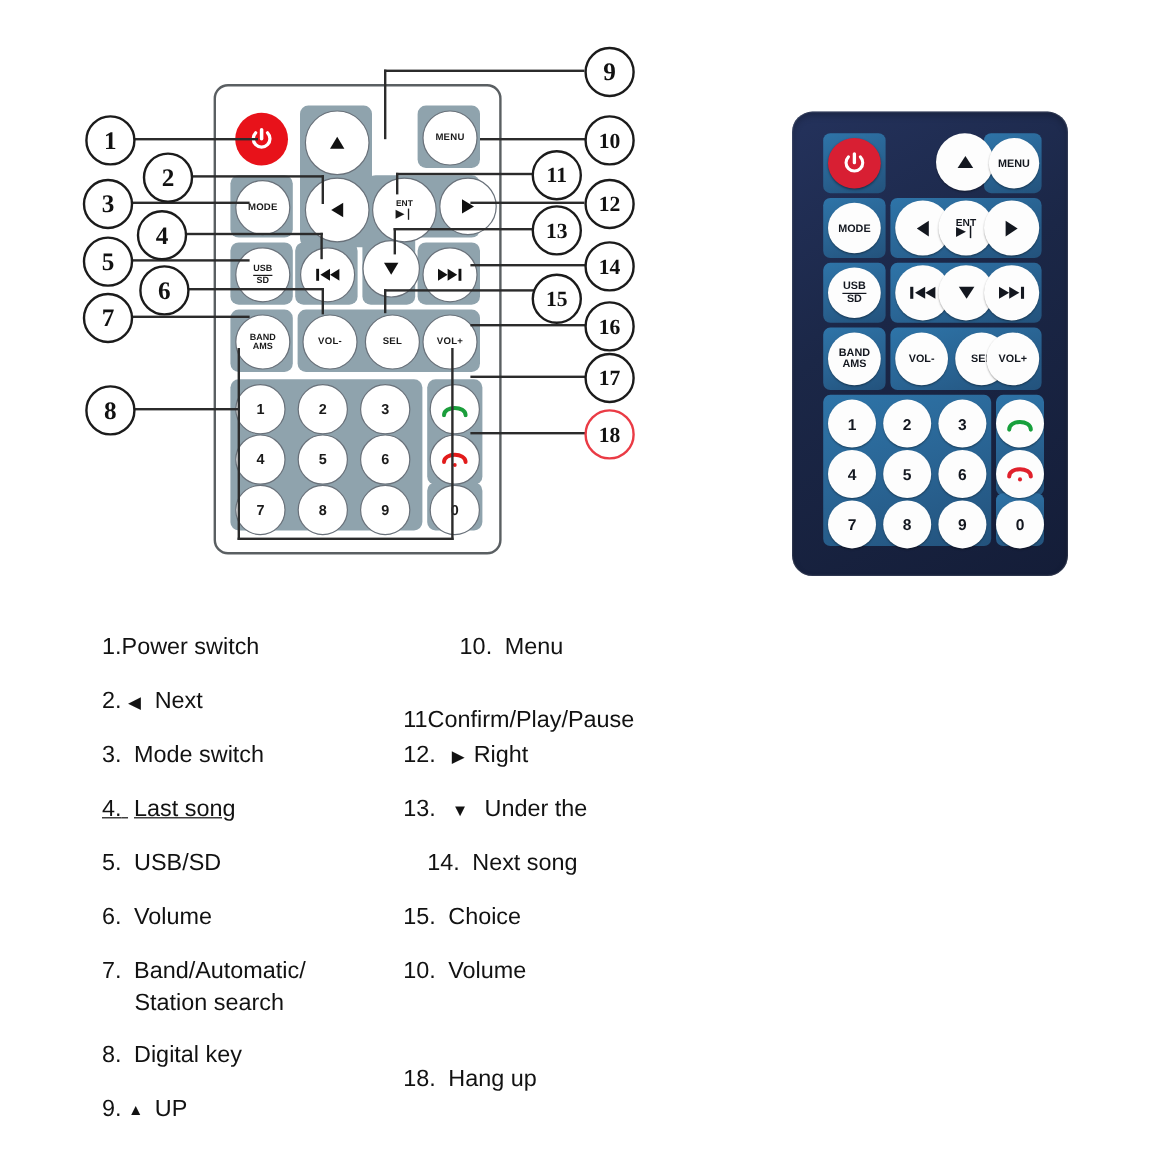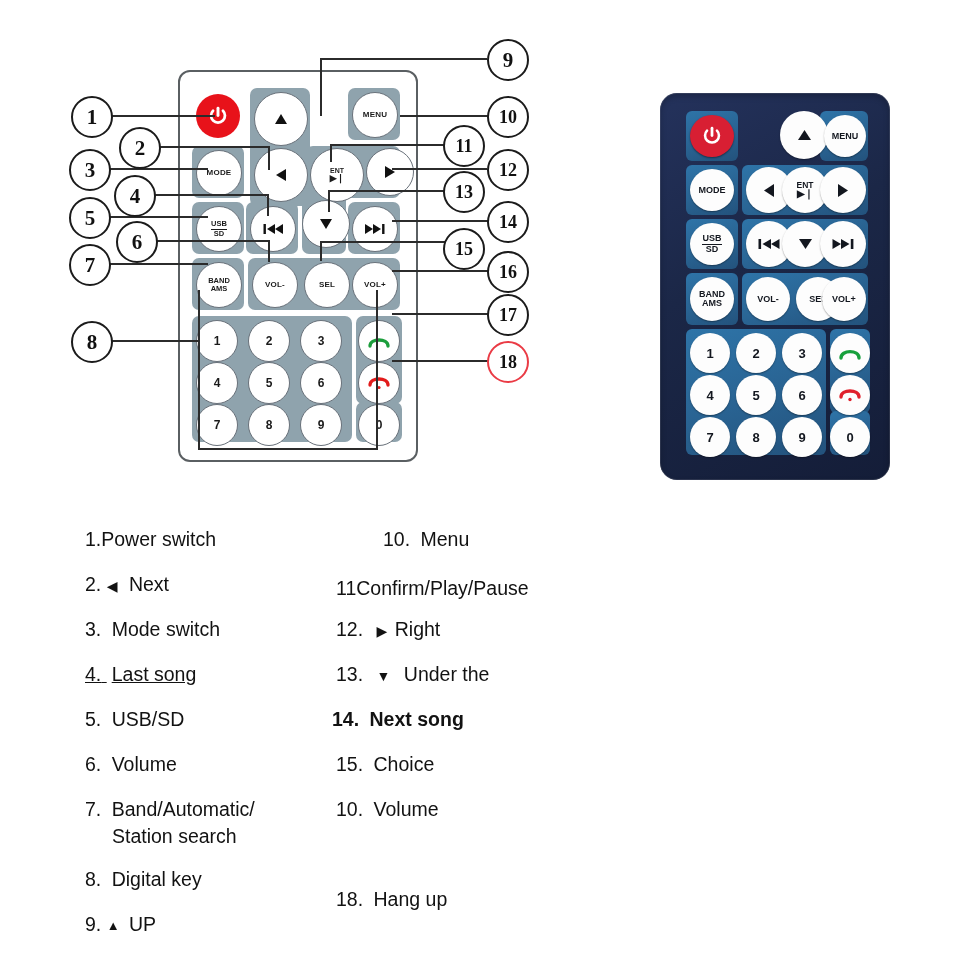--- a/index.html
+++ b/index.html
@@ -492,34 +492,34 @@
     <div class="leg-item" style="left:85px;top:408px;">
       <span class="num">9.</span>
       <span class="tri" style="font-size:13px;">▲</span>
       <span style="margin-left:4px;">UP</span>
     </div>
 
     <div class="leg-item" style="left:336px;top:23px;margin-left:47px;">
       <span class="num">10.</span>
       <span style="margin-left:5px;">Menu</span>
     </div>
-    <div class="leg-item" style="left:336px;top:72px;">
+    <div class="leg-item" style="left:336px;top:84px;">
       <span class="num">11</span><span>Confirm/Play/Pause</span>
     </div>
     <div class="leg-item" style="left:336px;top:113px;">
       <span class="num">12.</span>
       <span class="tri" style="font-size:14px;margin-left:8px;">▶</span>
       <span style="margin-left:2px;">Right</span>
     </div>
     <div class="leg-item" style="left:336px;top:158px;">
       <span class="num">13.</span>
       <span class="tri" style="font-size:14px;margin-left:8px;">▼</span>
       <span style="margin-left:8px;">Under the</span>
     </div>
-    <div class="leg-item" style="left:332px;top:203px;font-weight:bold;">
+    <div class="leg-item" style="left:356px;top:203px;">
       <span class="num">14.</span>
       <span style="margin-left:5px;">Next song</span>
     </div>
     <div class="leg-item" style="left:336px;top:248px;">
       <span class="num">15.</span>
       <span style="margin-left:5px;">Choice</span>
     </div>
     <div class="leg-item" style="left:336px;top:293px;">
       <span class="num">10.</span>
       <span style="margin-left:5px;">Volume</span>

